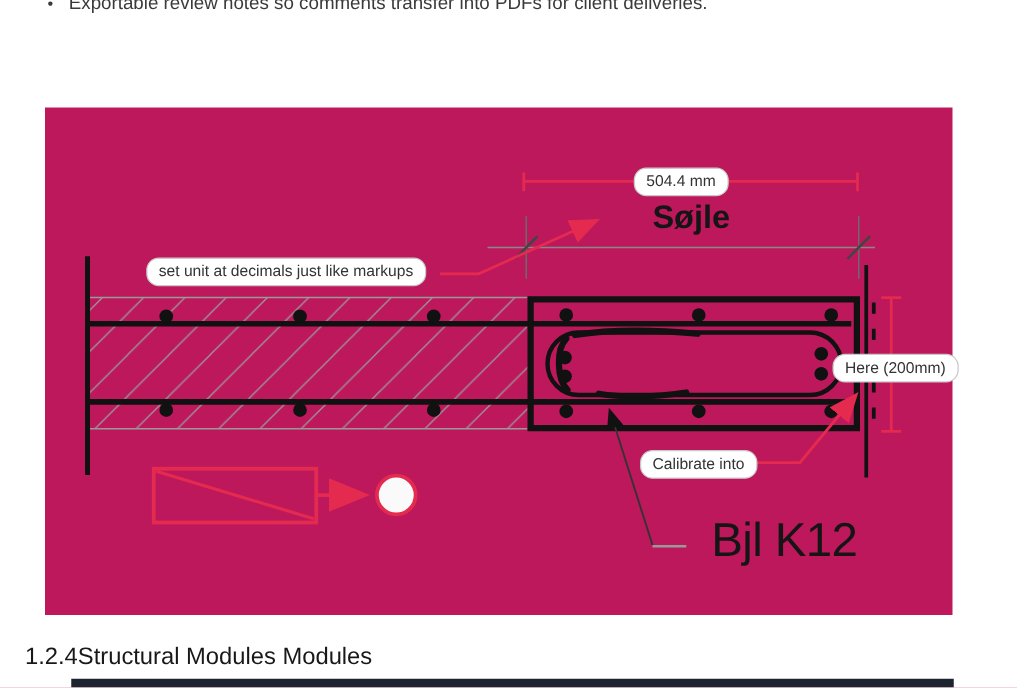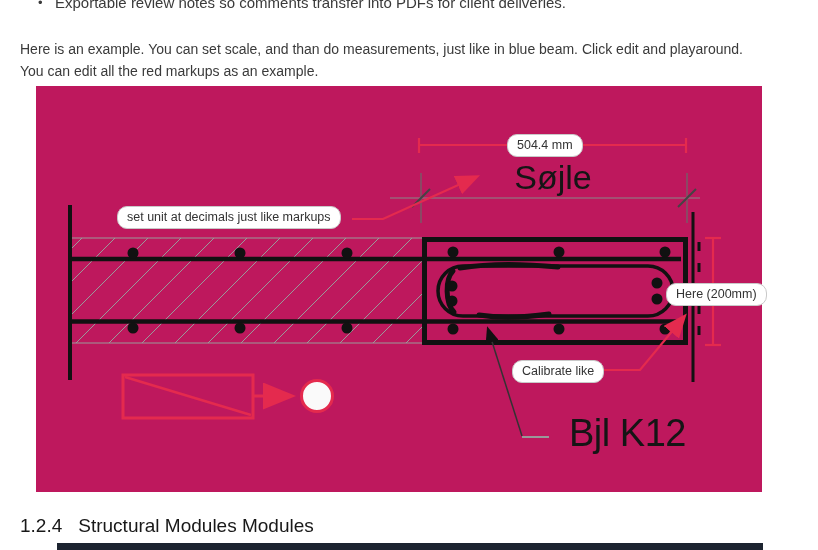--- a/index.html
+++ b/index.html
@@ -20,45 +20,41 @@
 
   .pill { position:absolute; background:#fff; border:1px solid #c9c9c9;
           border-radius:10px; font-size:12.5px; color:#333; padding:3px 9px;
           white-space:nowrap; line-height:15px; }
   .pill-dim { left:471px; top:48px; text-align:center; }
   .pill-unit { left:81px; top:120px; }
   .pill-label { left:630px; top:197px; }
   .pill-cal { left:476px; top:274px; }
 
   .col-title { position:absolute; left:517px; top:72px; transform:translateX(-50%);
-               font-size:34px; font-weight:normal; color:#151515; }
+               font-size:26px; font-weight:bold; color:#151515; }
   .beam-label { position:absolute; left:533px; top:326px; font-size:38px;
                 font-weight:normal; color:#151515; letter-spacing:-0.5px; }
 
   .heading { position:absolute; left:20px; top:515px; font-size:19px;
              color:#181818; display:flex; }
-  .heading .num { margin-right:16px; }
+  .heading .num { }
 
   .next-bar { position:absolute; left:57px; top:543px; width:706px; height:7px;
               background:#1d2430; }
 </style>
 </head>
 <body>
 
 <div class="page">
 
   <div class="bullet-line">
     <span class="bullet-dot">•</span>
     <span>Exportable review notes so comments transfer into PDFs for client deliveries.</span>
   </div>
 
-  <div class="para">
-    <div>Here is an example. You can set scale, and than do measurements, just like in blue beam. Click edit and playaround.</div>
-    <div>You can edit all the red markups as an example.</div>
-  </div>
 
   <div class="diagram">
     <svg width="726" height="406" viewBox="0 0 726 406">
       <defs>
         <pattern id="hatch" width="33" height="33" patternUnits="userSpaceOnUse">
           <path d="M-8,8 L8,-8 M0,33 L33,0 M25,41 L41,25" stroke="#9a9a9a" stroke-width="1" fill="none"></path>
         </pattern>
         <marker id="arrR" markerWidth="11" markerHeight="9" refX="9" refY="4.5" orient="auto">
           <path d="M0,0 L11,4.5 L0,9 z" fill="#e42a4e"></path>
         </marker>
@@ -141,21 +137,21 @@
         <rect x="87" y="289" width="130" height="43" stroke-width="3"></rect>
         <line x1="89" y1="291" x2="215" y2="329" stroke-width="2.5"></line>
         <line x1="217" y1="310" x2="254" y2="310" stroke-width="3" marker-end="url(#arrR)"></line>
         <circle cx="281" cy="310" r="15.5" stroke-width="3" fill="#fafafa"></circle>
       </g>
     </svg>
 
     <div class="pill pill-dim">504.4 mm</div>
     <div class="pill pill-unit">set unit at decimals just like markups</div>
     <div class="pill pill-label">Here (200mm)</div>
-    <div class="pill pill-cal">Calibrate like</div>
+    <div class="pill pill-cal">Calibrate into</div>
 
     <div class="col-title">Søjle</div>
     <div class="beam-label">Bjl K12</div>
   </div>
 
   <div class="heading">
     <span class="num">1.2.4</span>
     <span>Structural Modules Modules</span>
   </div>
 

